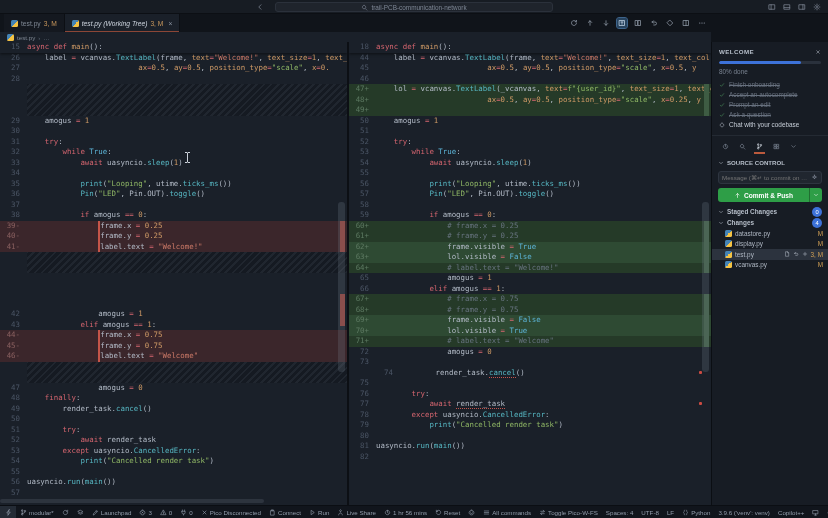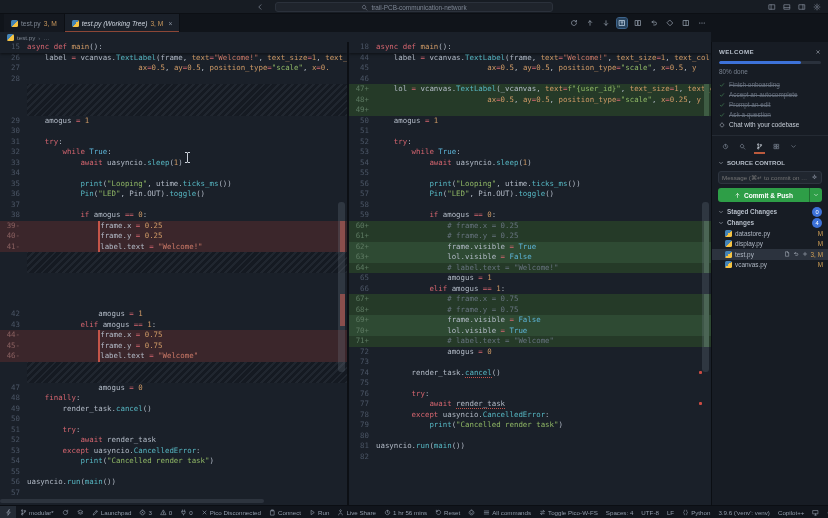--- a/index.html
+++ b/index.html
@@ -519,21 +519,21 @@
             <span class="code"><span class="tk-c">                # label.text = "Welcome"</span></span>
           </div>
           <div class="row " style="height: 10.5px;">
             <span class="ln">72</span>
             <span class="code"><span class="tk-d">                amogus </span><span class="tk-o">=</span><span class="tk-d"> </span><span class="tk-n">0</span></span>
           </div>
           <div class="row " style="height: 10.5px; flex-direction: column;">
             <span class="ln">73</span>
             <span class="code"><span class="tk-d">    </span><span class="tk-k">finally</span><span class="tk-d">:</span></span>
           </div>
-          <div class="row " style="height: 10.5px;">
+          <div class="row " style="height: 10.5px; padding-left: 24px;">
             <span class="ln">74</span>
             <span class="code"><span class="tk-d">        render_task.</span><span class="tk-fq">cancel</span><span class="tk-d">()</span></span>
           </div>
           <div class="row " style="height: 10.5px;">
             <span class="ln">75</span>
             <span class="code"></span>
           </div>
           <div class="row " style="height: 10.5px;">
             <span class="ln">76</span>
             <span class="code"><span class="tk-d">        </span><span class="tk-k">try</span><span class="tk-d">:</span></span>

